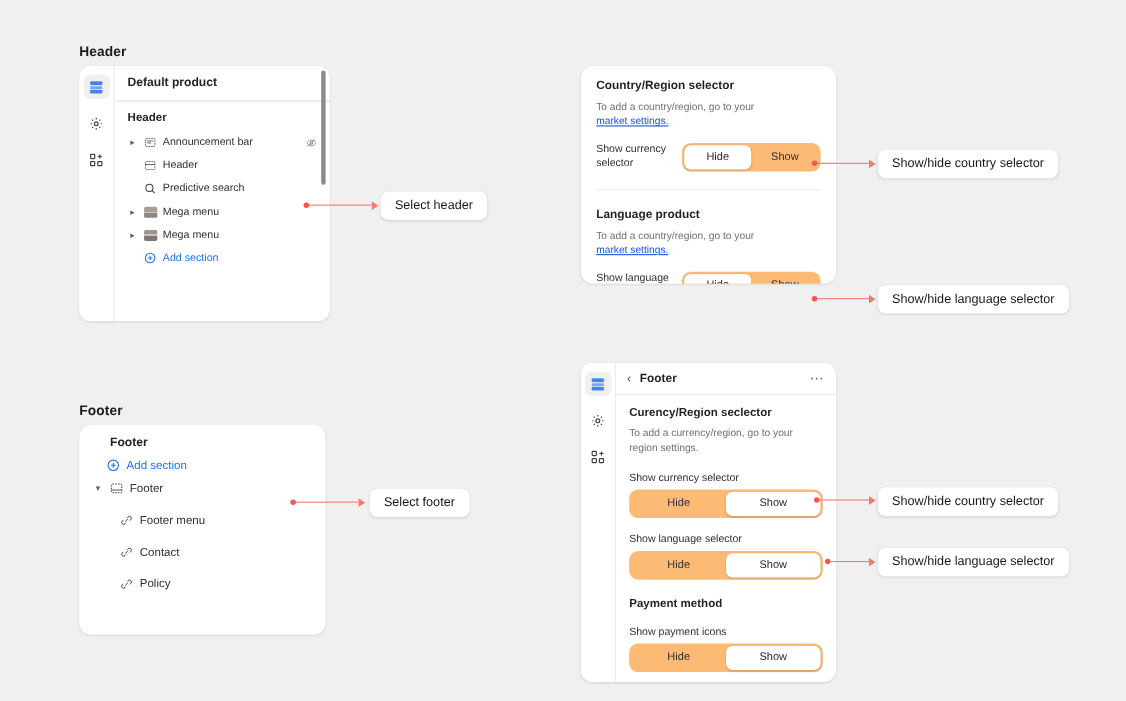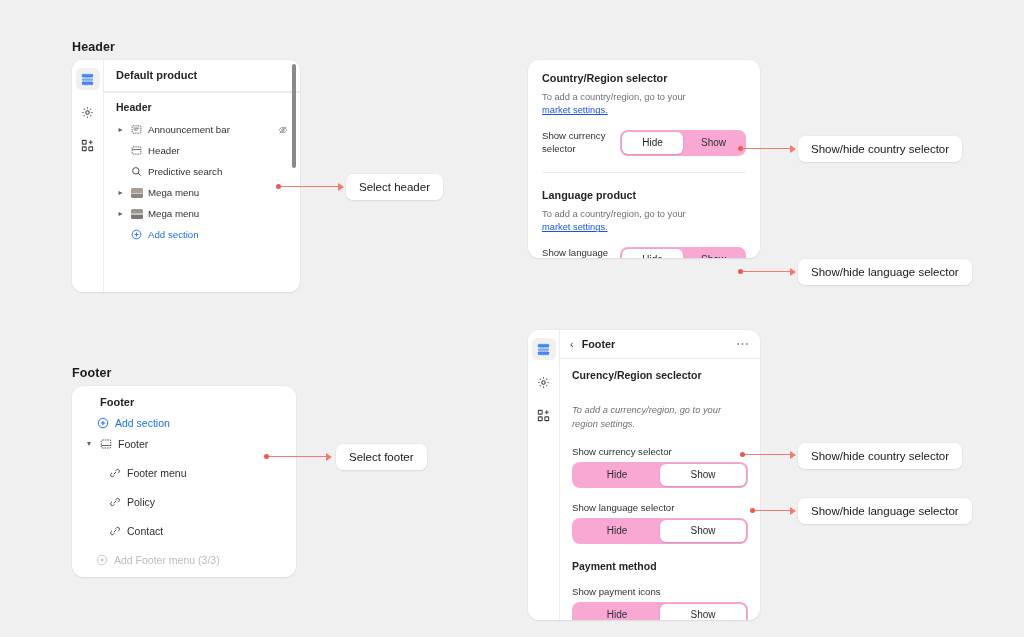--- a/index.html
+++ b/index.html
@@ -94,21 +94,21 @@
   .fp-row.muted { color:#b9bcc0; padding-left:12px; }
 
   
   #cr-panel { left: 528px; top: 60px; width: 232px; height: 198px; display:block; padding: 12px 14px; }
   .cr-h { font-size: 10.8px; font-weight: bold; color:#1f2124; }
   .cr-sub { font-size: 9.3px; color:#6d7175; margin-top: 7px; line-height: 1.45; }
   .cr-link { color:#1a56db; text-decoration: underline; font-size: 9.3px; margin-top: 45px; }
   .cr-ctl { display:flex; align-items:center; margin-top: 12px; gap: 8px; }
   .cr-ctl-label { font-size: 9.6px; color:#2d3033; line-height: 1.35; width: 70px; flex:none; }
   .seg {
-    background:#f9a8d4; border-radius: 8px; padding: 2px;
+    background:#fdba74; border-radius: 8px; padding: 2px;
     display:flex; flex: 1 1 auto; height: 26px;
   }
   .seg-opt {
     flex:1; display:flex; align-items:center; justify-content:center;
     font-size: 10px; color:#2d3033; border-radius: 6px; cursor:pointer;
   }
   .seg-opt.sel {
     background:#ffffff; color:#1f2124;
     box-shadow: 0 1px 2px rgba(0,0,0,.12), 0 0 0 .5px rgba(0,0,0,.06);
   }
@@ -118,21 +118,21 @@
   #fs-panel { left: 528px; top: 330px; width: 232px; height: 290px; }
   .fs-top {
     height: 29px; display:flex; align-items:center; gap: 8px;
     padding: 0 10px; border-bottom: 1px solid #ececec;
   }
   .fs-back { font-size: 11px; color:#3c4043; cursor:pointer; }
   .fs-title { font-size: 10.8px; font-weight: bold; color:#1f2124; }
   .fs-dots { margin-left:auto; font-size: 13px; color:#5d6166; letter-spacing: 1px; line-height: 8px; }
   .fs-body { padding: 10px 12px; }
   .fs-h { font-size: 10.5px; font-weight: bold; color:#1f2124; }
-  .fs-sub { font-size: 9.3px; color:#6d7175; margin-top: 23px; line-height: 1.5; font-style: italic; }
+  .fs-sub { font-size: 9.3px; color:#6d7175; margin-top: 6px; line-height: 1.5; }
   .fs-lab { font-size: 9.6px; color:#2d3033; margin-top: 14px; margin-bottom: 5px; }
   .fs-h2 { font-size: 10.5px; font-weight: bold; color:#1f2124; margin-top: 16px; }
 
   
   .chip {
     background:#ffffff; border-radius: 7px;
     box-shadow: 0 1px 2px rgba(0,0,0,.08), 0 0 0 .5px rgba(0,0,0,.04);
     font-size: 11.5px; color:#16181a;
     display:flex; align-items:center; justify-content:center;
     white-space: nowrap; height: 26px; padding: 0 13px;
@@ -295,39 +295,32 @@
       </svg>
       <span>Footer menu</span>
     </div>
 
     <div class="fp-row sub">
       <svg width="12" height="12" viewBox="0 0 24 24" fill="none" stroke="#3c4043" stroke-width="1.8">
         <path d="M9.5 14.5l5-5"></path>
         <path d="M13 7.5l1.8-1.8a3.5 3.5 0 0 1 5 5L18 12.5"></path>
         <path d="M11 16.5L9.2 18.3a3.5 3.5 0 0 1-5-5L6 11.5"></path>
       </svg>
-      <span>Policy</span>
+      <span>Contact</span>
     </div>
 
     <div class="fp-row sub">
       <svg width="12" height="12" viewBox="0 0 24 24" fill="none" stroke="#3c4043" stroke-width="1.8">
         <path d="M9.5 14.5l5-5"></path>
         <path d="M13 7.5l1.8-1.8a3.5 3.5 0 0 1 5 5L18 12.5"></path>
         <path d="M11 16.5L9.2 18.3a3.5 3.5 0 0 1-5-5L6 11.5"></path>
       </svg>
-      <span>Contact</span>
-    </div>
-
-    <div class="fp-row muted">
-      <svg width="12" height="12" viewBox="0 0 24 24" fill="none" stroke="#c3c6ca" stroke-width="2">
-        <circle cx="12" cy="12" r="9.5"></circle>
-          <path d="M12 7.5v9M7.5 12h9"></path>
-      </svg>
-      <span>Add Footer menu (3/3)</span>
-    </div>
+      <span>Policy</span>
+    </div>
+
   </div>
 </div>
 
 <div class="abs panel" id="cr-panel">
   <div>
     <div class="cr-h">Country/Region selector</div>
     <div class="cr-sub">
       <span>To add a country/region, go to your</span><br>
       <span class="cr-link">market settings.</span>
     </div>

